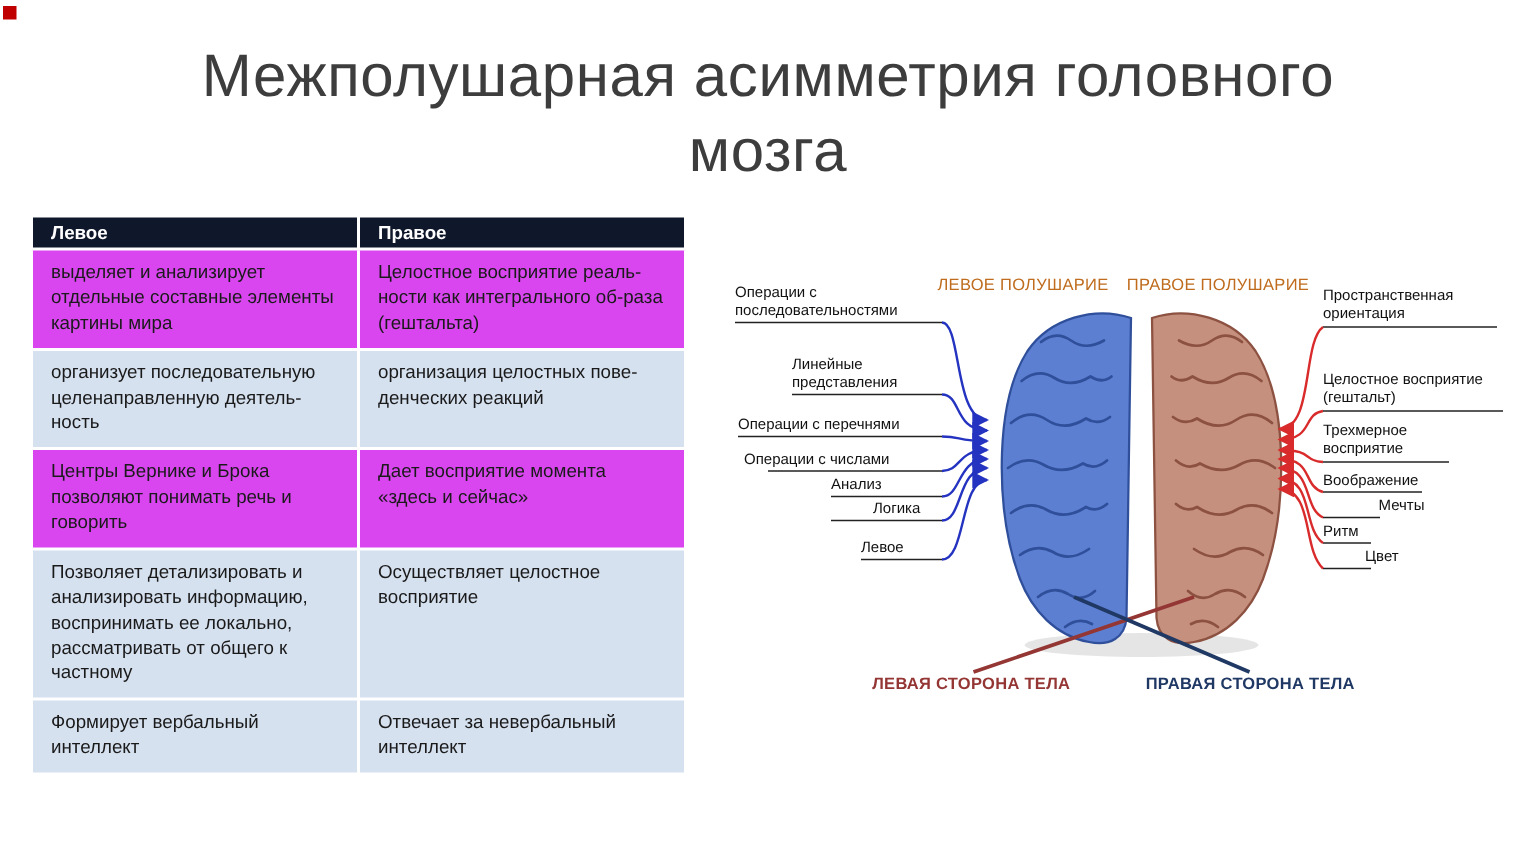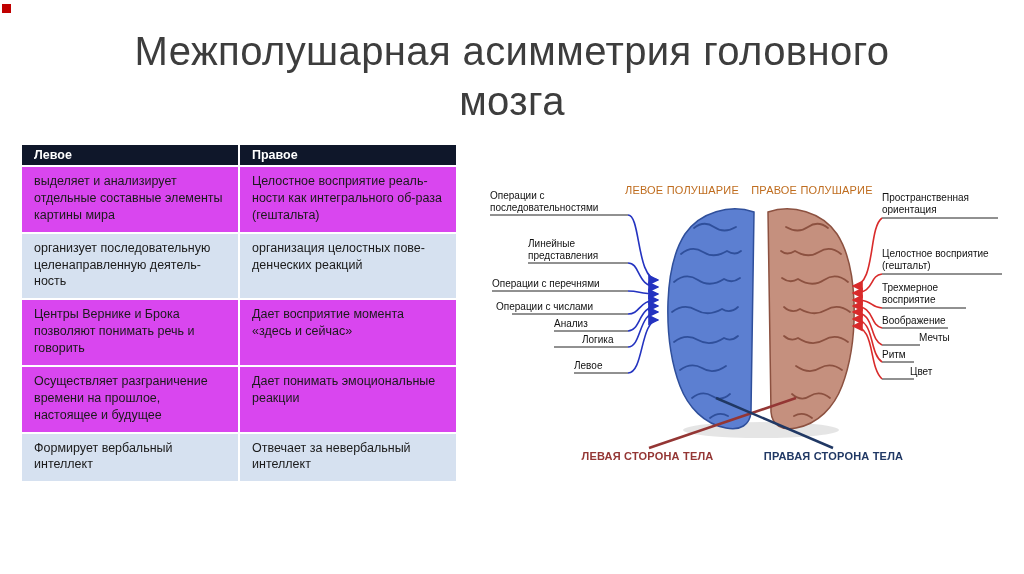--- a/index.html
+++ b/index.html
@@ -62,23 +62,23 @@
       <td>Целостное восприятие реаль-ности как интегрального об-раза (гештальта)</td>
     </tr>
     <tr class="band-b">
       <td>организует последовательную целенаправленную деятель-ность</td>
       <td>организация целостных пове-денческих реакций</td>
     </tr>
     <tr class="band-a">
       <td>Центры Вернике и Брока позволяют понимать речь и говорить</td>
       <td>Дает восприятие момента «здесь и сейчас»</td>
     </tr>
-    <tr class="band-a">
-      <td>Осуществляет разграничение времени на прошлое, настоящее и будущее</td>
-      <td>Дает понимать эмоциональные реакции</td>
+    <tr class="band-b">
+      <td>Позволяет детализировать и анализировать информацию, воспринимать ее локально, рассматривать от общего к частному</td>
+      <td>Осуществляет целостное восприятие</td>
     </tr>
     <tr class="band-b">
       <td>Формирует вербальный интеллект</td>
       <td>Отвечает за невербальный интеллект</td>
     </tr>
   </tbody>
 </table>
 
 <div class="diagram">
 

